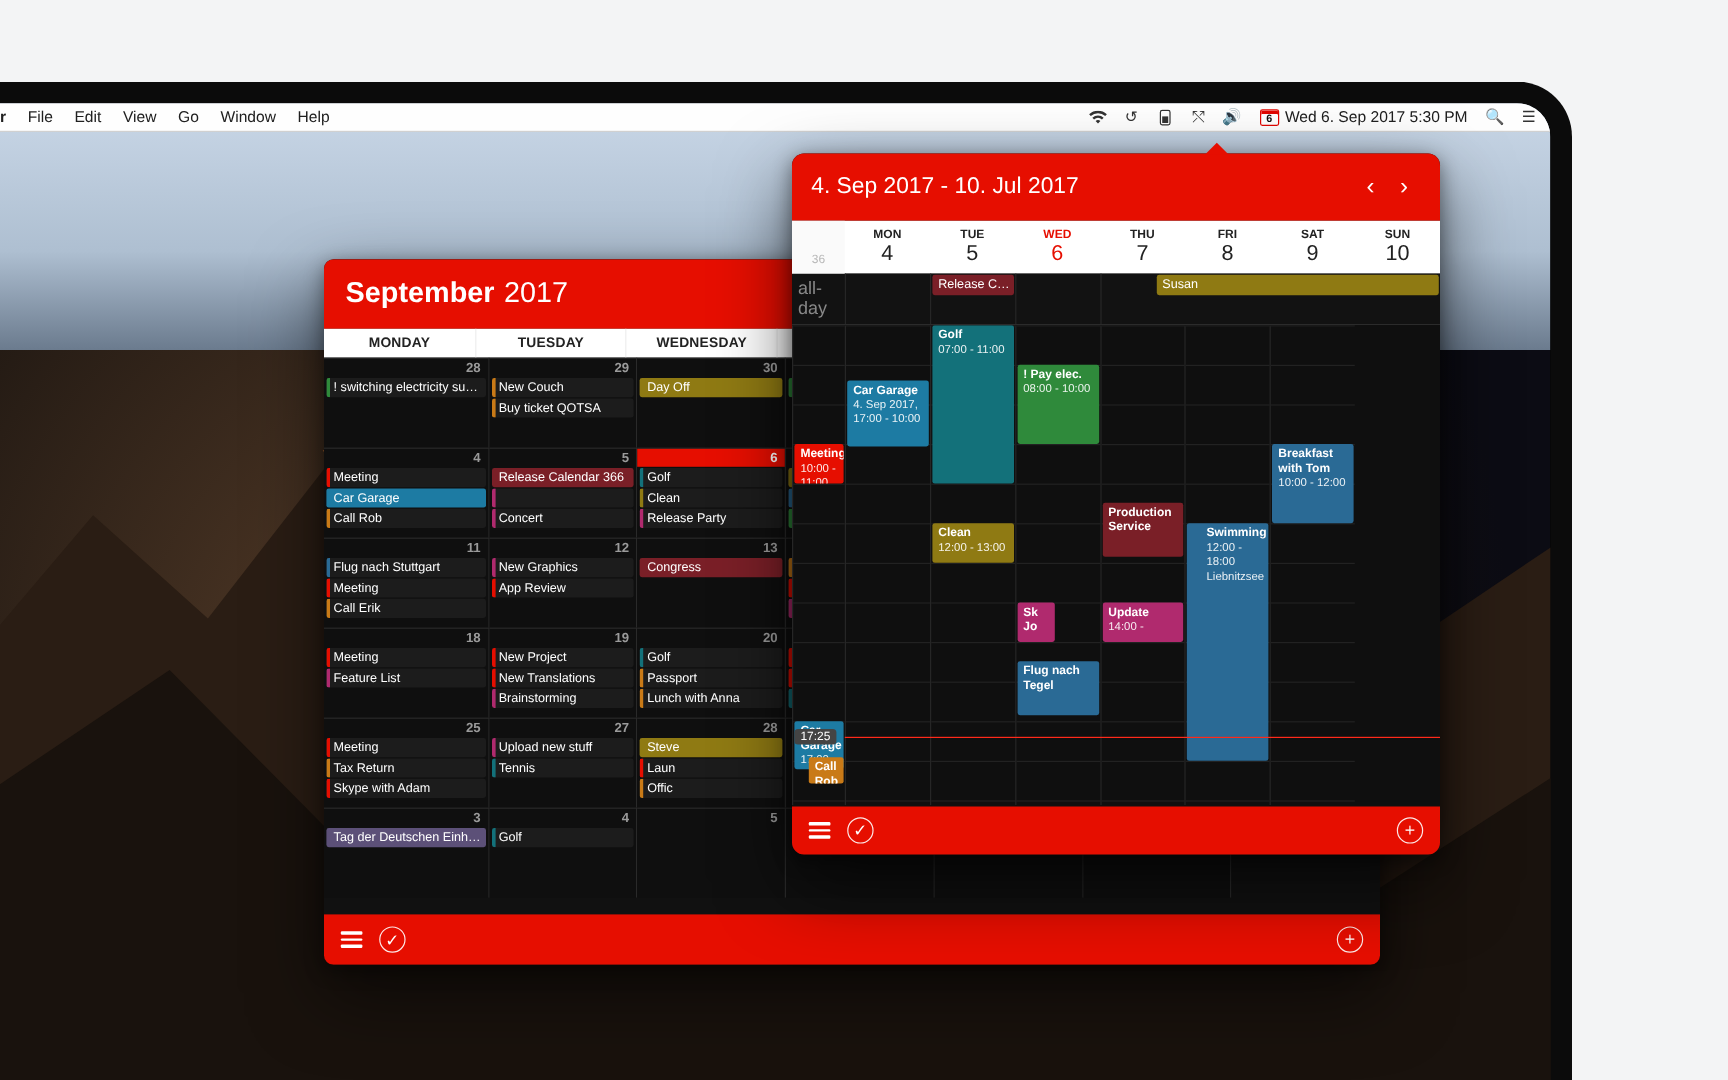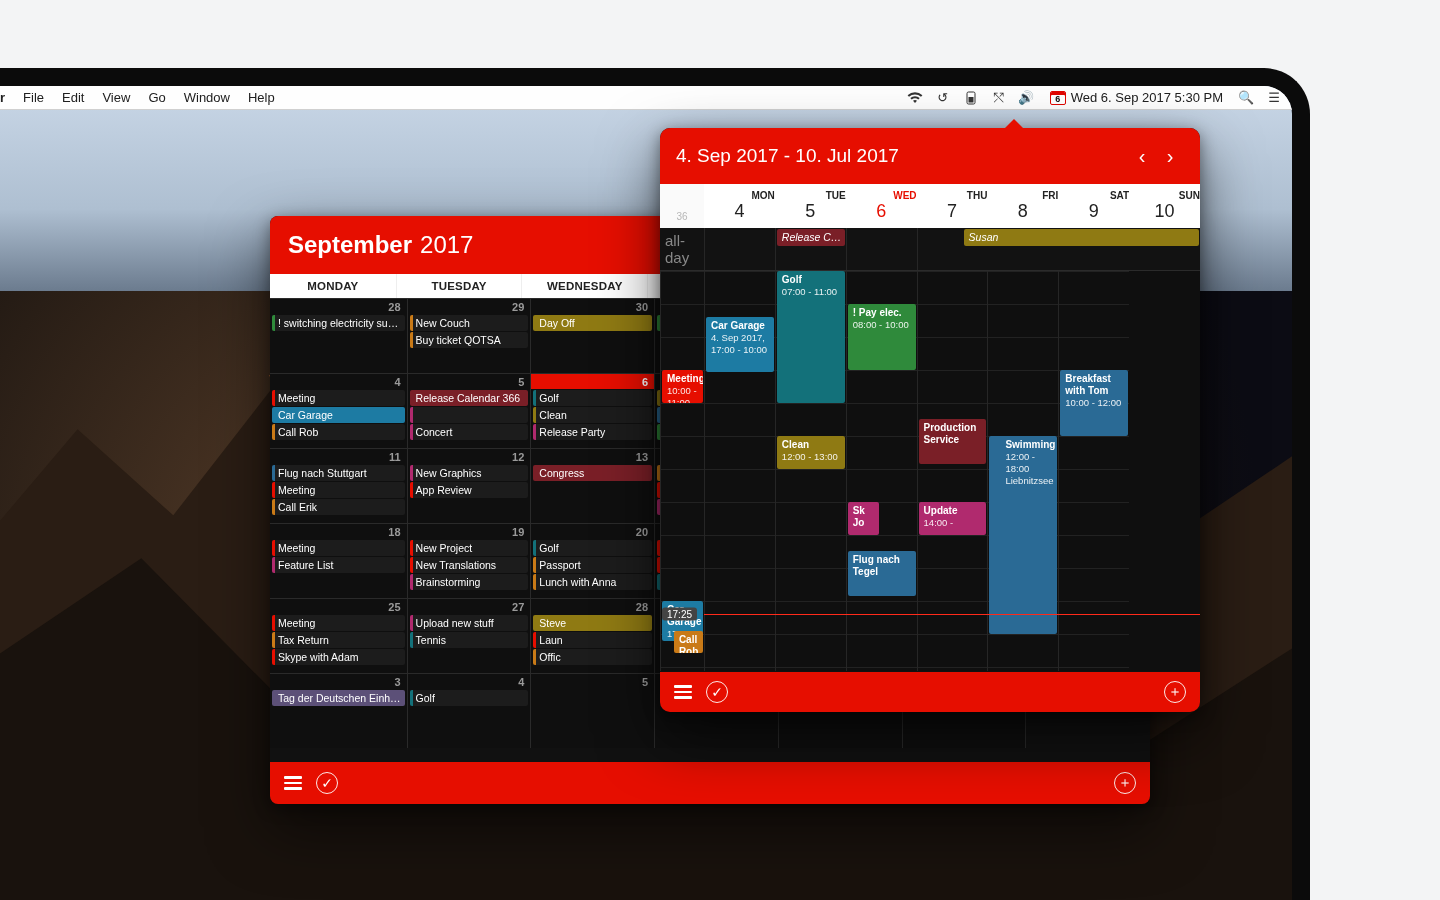--- a/index.html
+++ b/index.html
@@ -128,31 +128,31 @@
     height:56px; background:#e60e00; border-radius:10px 10px 0 0;
     display:flex; align-items:center; padding:0 16px; color:#fff;
   }
   .wk-header .title{ font-size:19px; font-weight:500; flex:1;}
   .wk-header .chev{ width:28px; text-align:center; font-size:20px; cursor:pointer;}
   .wk-days{
     display:grid; grid-template-columns: 44px repeat(7, 1fr);
     background:#fff; color:#222;
   }
   .wk-days .wn{ grid-row:1 / span 2; font-size:10px; color:#b7b7b7; display:flex; align-items:flex-end; justify-content:center; padding-bottom:6px; background:#fafafa;}
-  .wk-days .dn { text-align:right; font-size:10px; font-weight:600; padding-top:6px;}
+  .wk-days .dn { text-align:center; font-size:10px; font-weight:600; padding-top:6px;}
   .wk-days .dd { text-align:center; font-size:18px; font-weight:300; padding-bottom:6px;}
   .wk-days .cur { color:#e60e00; }
   .allday-row {
     display:grid; grid-template-columns: 44px repeat(7, 1fr);
     background:#121212; border-bottom:1px solid #2b2b2b;
     font-size:10px;
   }
   .allday-row .lbl{ color:#888; font-size:15px; padding:4px 5px; }
   .allday-row .slot{ border-left:1px solid #262626; min-height:20px; padding:1px;}
-  .ad-ev{ height:17px; line-height:17px; font-size:10.5px; padding-left:5px; color:#fff; border-radius:2px; overflow:hidden;font-style:italic; }
+  .ad-ev{ height:17px; line-height:17px; font-size:10.5px; padding-left:5px; color:#fff; border-radius:2px; overflow:hidden; }
 
   .wk-body{
     position:relative; height:400px; overflow:hidden;
     display:grid; grid-template-columns: 44px repeat(7, 1fr);
     background:#0f0f0f;
   }
   .hour-col{ display:flex; flex-direction:column; }
   .hour-col .hr{ height:33px; font-size:10px; color:#8a8a8a; text-align:right; padding:1px 5px 0 0; border-top:1px solid #242424;}
   .day-col{ border-left:1px solid #262626; position:relative;}
   .hour-line{position:absolute;left:0;right:0;border-top:1px solid #222;}

